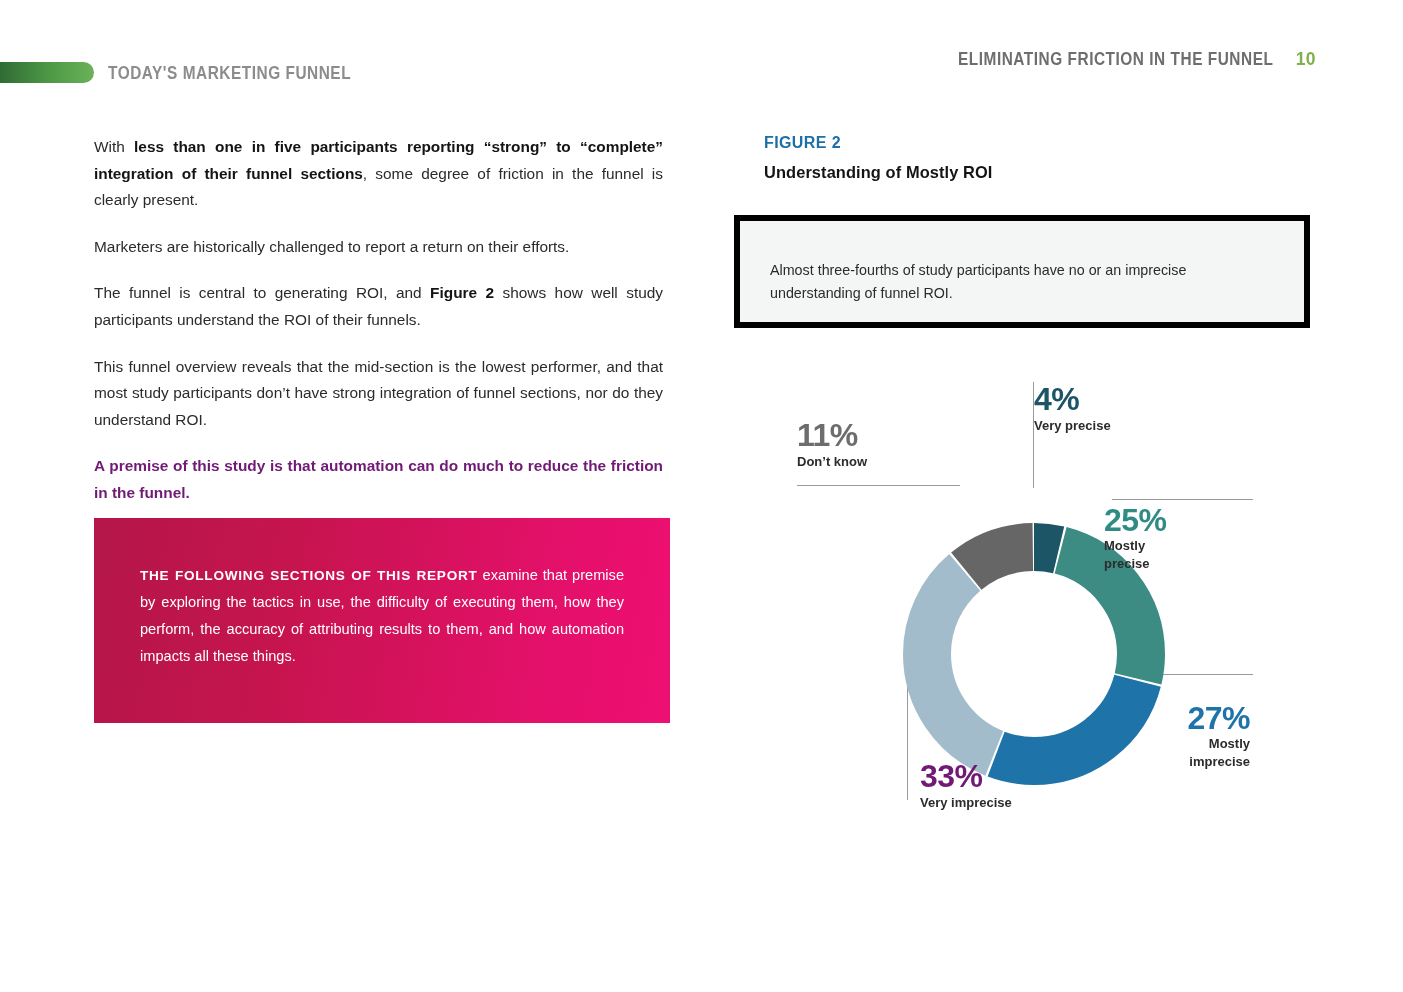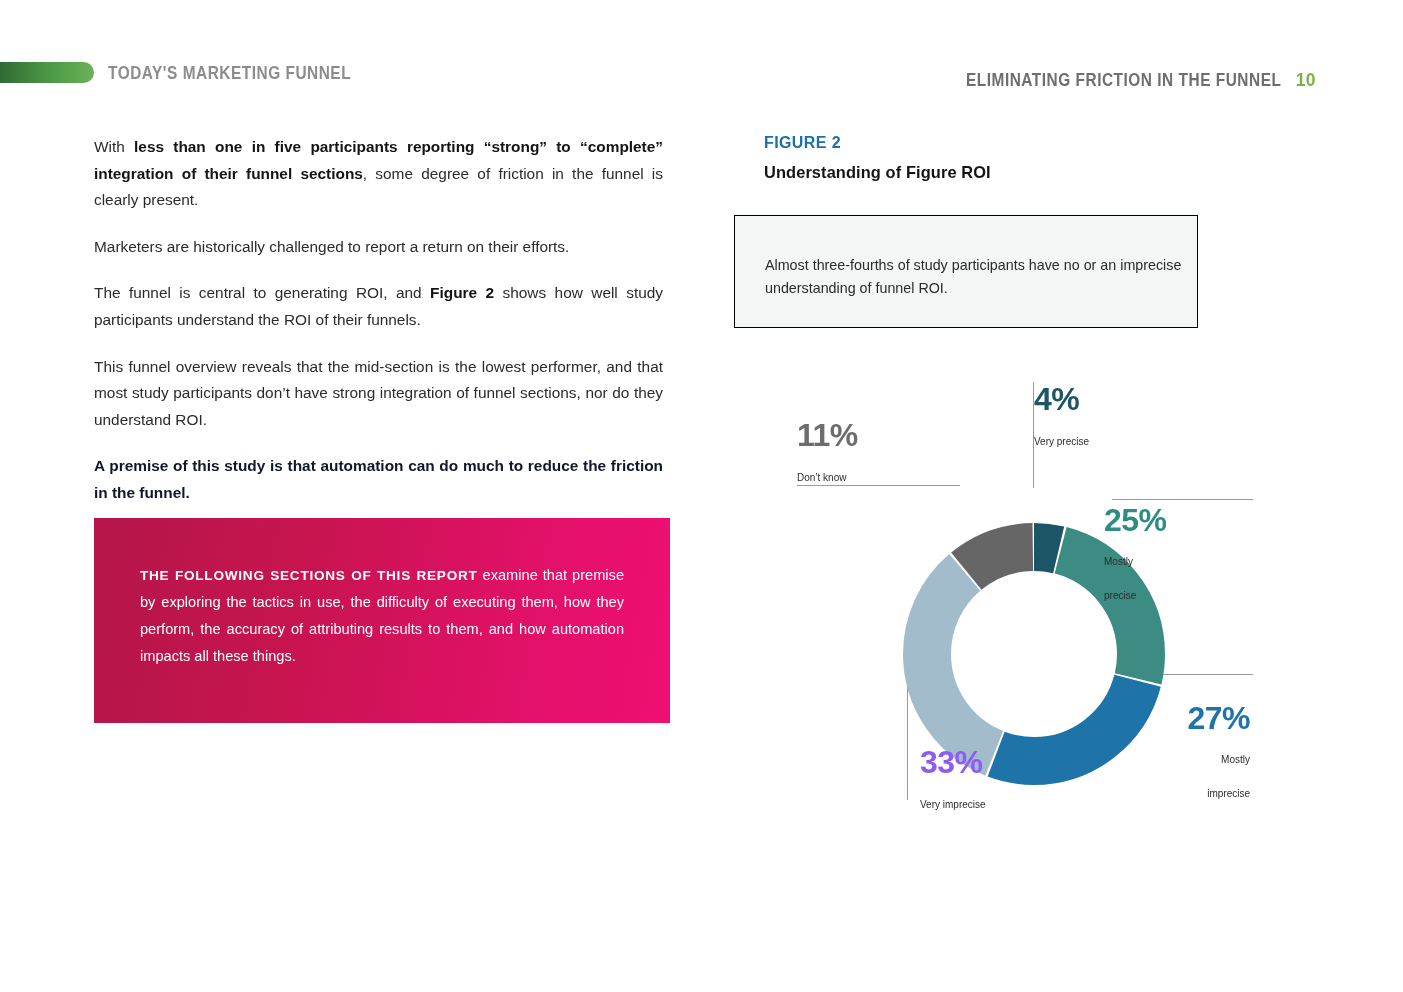--- a/index.html
+++ b/index.html
@@ -42,25 +42,25 @@
     letter-spacing: 0.6px;
     color: #8c8c8c;
     font-stretch: condensed;
     transform: scaleX(0.88);
     transform-origin: left top;
     white-space: nowrap;
   }
   .header-right {
     position: absolute;
     right: 93px;
-    top: 70px;
+    top: 49px;
     white-space: nowrap;
     display: flex;
     align-items: baseline;
-    gap: 14px;
+    gap: 22px;
   }
   .header-right-title {
     font-size: 17.5px;
     font-weight: 700;
     letter-spacing: 0.6px;
     color: #6e6e6e;
     transform: scaleX(0.88);
     transform-origin: right top;
     white-space: nowrap;
   }
@@ -81,21 +81,21 @@
   .body-p {
     font-size: 15.4px;
     line-height: 26.6px;
     color: #2b2b2b;
     margin: 0 7px 20px 0;
     text-align: justify;
     text-justify: inter-word;
     font-weight: 400;
   }
   .body-p b, .body-p strong { font-weight: 700; color: #141414; }
-  .body-p.bold-all { font-weight: 700; color: #0f172a; }
+  .body-p.bold-all { font-weight: 700; color: #701a75; }
 
   
   .callout {
     position: absolute;
     left: 94px;
     top: 518px;
     width: 576px;
     height: 205px;
     background: linear-gradient(100deg, #b4164a 0%, #c7144f 35%, #e4106a 78%, #ef0f73 100%);
     box-sizing: border-box;
@@ -135,24 +135,24 @@
     font-size: 16.4px;
     font-weight: 700;
     color: #141414;
     margin: 0;
     letter-spacing: 0.1px;
   }
   .fig-note {
     position: absolute;
     left: 734px;
     top: 215px;
-    width: 464px;
+    width: 576px;
     height: 113px;
     background: #f4f5f5;
-    border: 1px solid #000000;
+    border: 6px solid #000000;
     box-sizing: border-box;
   }
   .fig-note-text {
     position: absolute;
     left: 30px;
     top: 38px;
     width: 510px;
     font-size: 14.3px;
     line-height: 23px;
     color: #2b2b2b;
@@ -183,45 +183,44 @@
     white-space: nowrap;
   }
   .dlabel .pct {
     font-size: 32px;
     font-weight: 700;
     line-height: 34px;
     letter-spacing: -0.5px;
     display: block;
   }
   .dlabel .cap {
-    font-size: 10px;
+    font-size: 13px;
     line-height: 19px;
     color: #2b2b2b;
-    font-weight: 400;
+    font-weight: 700;
     display: block;
-    margin-top: 16px;
   }
 
   
   #lbl-dontknow { left: 63px; top: 58px; text-align: left; }
   #lbl-dontknow .pct { color: #6d6d6d; }
 
   #lbl-veryprecise { left: 300px; top: 22px; text-align: left; }
   #lbl-veryprecise .pct { color: #1b5566; }
 
   #lbl-mostlyprecise { left: 370px; top: 143px; width: 146px; }
   #lbl-mostlyprecise .pct { color: #2f8c84; }
   #lbl-mostlyprecise .cap { line-height: 18px; }
 
   #lbl-mostlyimprecise { left: 370px; top: 318px; text-align: right; width: 146px; }
   #lbl-mostlyimprecise .pct { color: #1e73a8; margin-top: 23px; }
   #lbl-mostlyimprecise .cap { line-height: 18px; }
 
   #lbl-veryimprecise { left: 186px; top: 385px; text-align: left; }
-  #lbl-veryimprecise .pct { color: #8b5cf6; }
+  #lbl-veryimprecise .pct { color: #701a75; margin-top: 14px; }
 </style>
 </head>
 <body>
 
 <div class="header">
   <div class="header-bar"></div>
   <div class="header-left-title">TODAY'S MARKETING FUNNEL</div>
   <div class="header-right">
     <span class="header-right-title">ELIMINATING FRICTION IN THE FUNNEL</span>
     <span class="header-page-num">10</span>
@@ -240,21 +239,21 @@
 
   <p class="body-p bold-all">A premise of this study is that automation can do much to reduce the friction in the funnel.</p>
 </div>
 
 <div class="callout">
   <div class="callout-text"><span class="callout-lead">THE FOLLOWING SECTIONS OF THIS REPORT</span><span> examine that premise by exploring the tactics in use, the difficulty of executing them, how they perform, the accuracy of attributing results to them, and how automation impacts all these things.</span></div>
 </div>
 
 <div class="right-col">
   <div class="fig-kicker">FIGURE 2</div>
-  <div class="fig-title">Understanding of Figure ROI</div>
+  <div class="fig-title">Understanding of Mostly ROI</div>
 </div>
 
 <div class="fig-note">
   <div class="fig-note-text">Almost three-fourths of study participants have no or an imprecise understanding of funnel ROI.</div>
 </div>
 
 <div class="chart-area">
 
   <svg class="donut-svg" width="600" height="470" viewBox="0 0 600 470">
 

